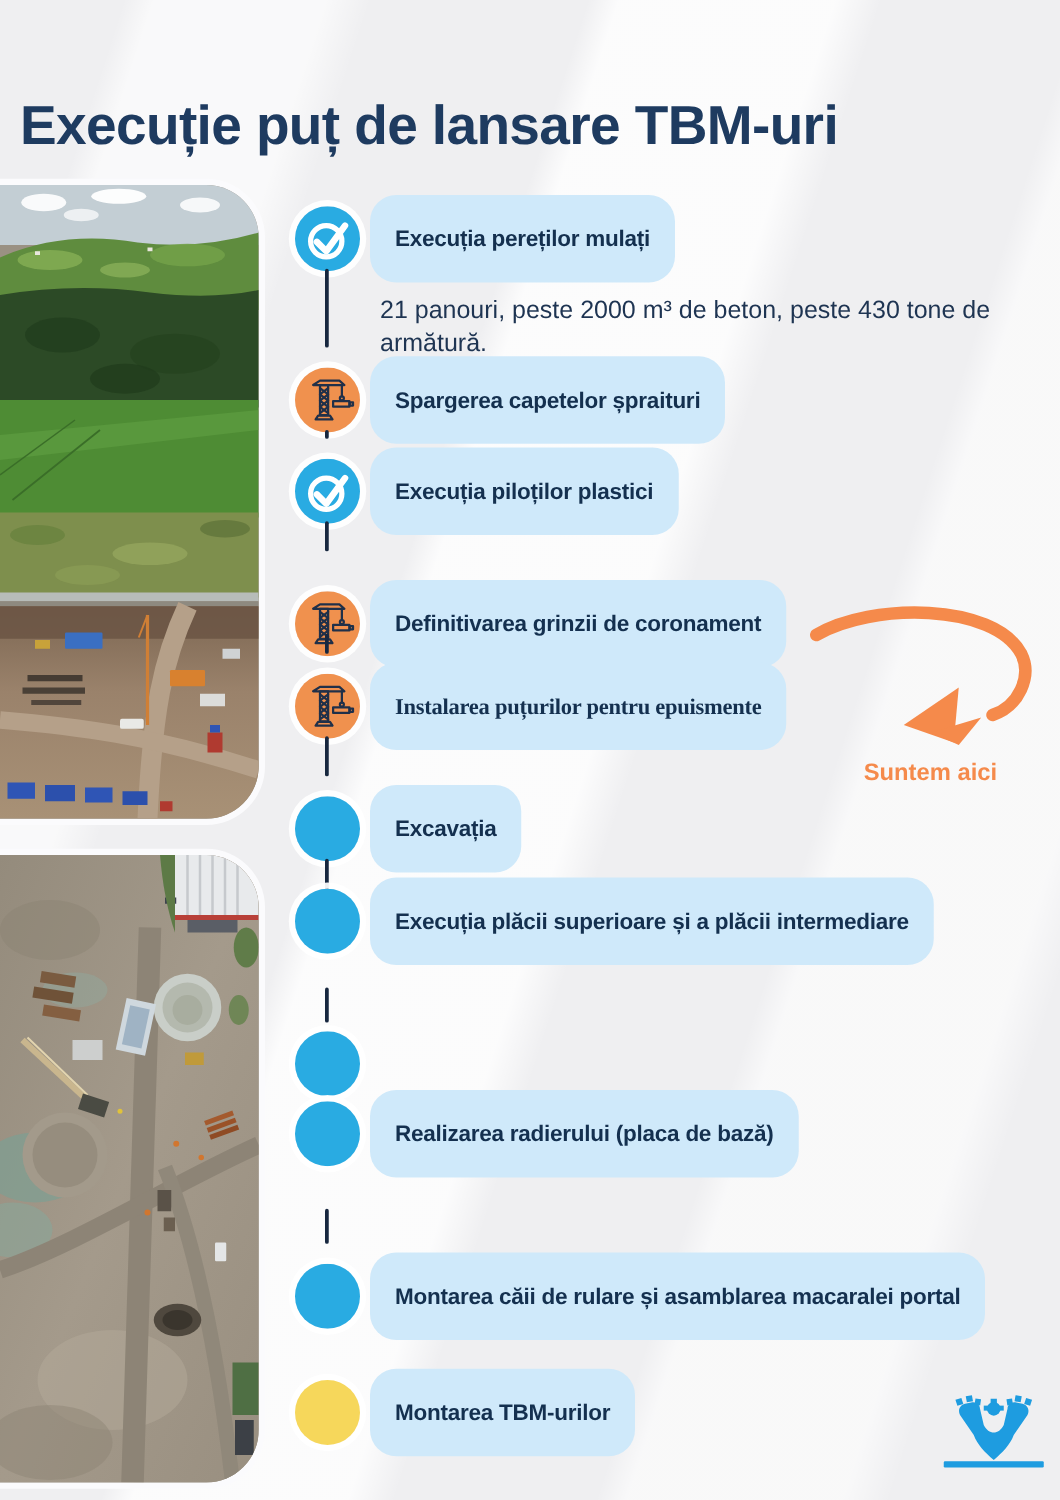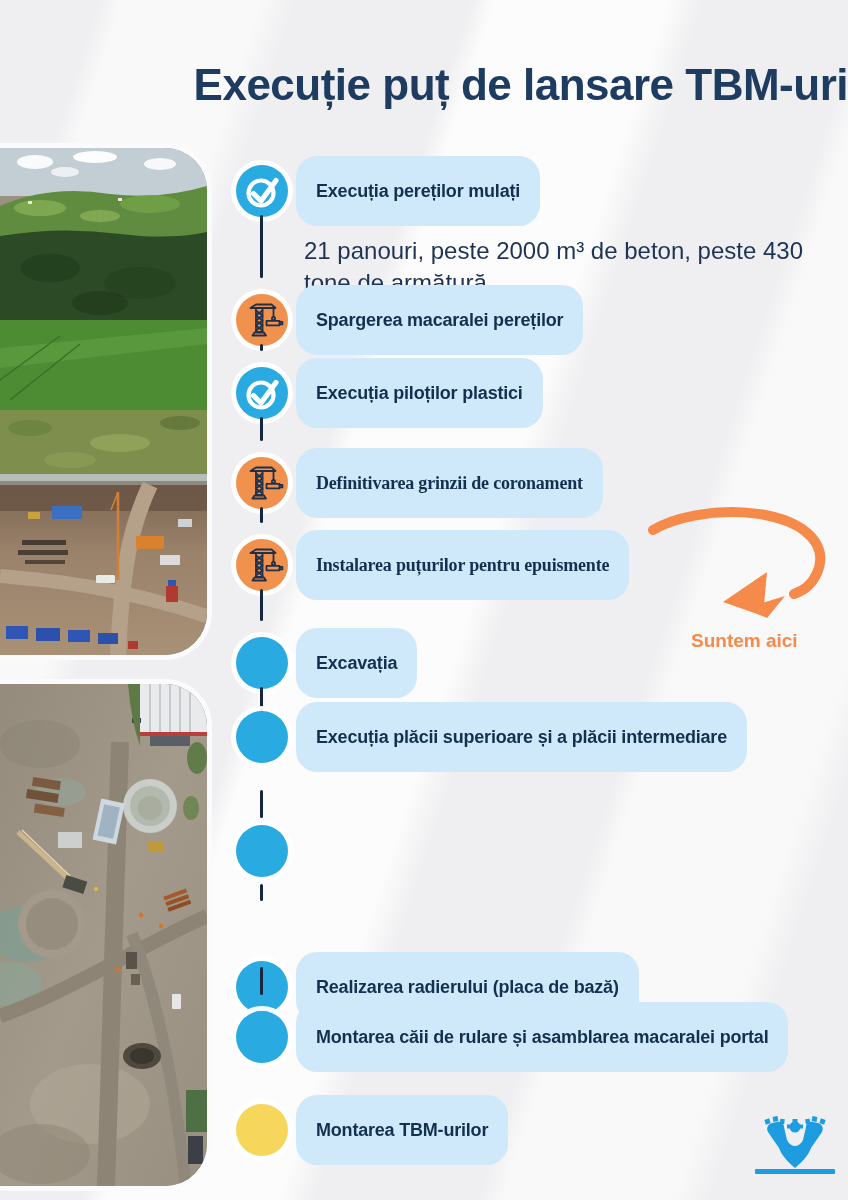--- a/index.html
+++ b/index.html
@@ -6,41 +6,41 @@
   body{width:848px;height:1200px;font-family:"Liberation Sans",sans-serif;}
   .page{
     position:relative;width:848px;height:1200px;overflow:hidden;
     background:
       linear-gradient(108deg, rgba(255,255,255,0) 38%, rgba(255,255,255,.8) 40%, rgba(255,255,255,.8) 54%, rgba(255,255,255,0) 57%),
       linear-gradient(108deg, rgba(255,255,255,0) 8%, rgba(255,255,255,.65) 10%, rgba(255,255,255,.65) 21%, rgba(255,255,255,0) 24%),
       linear-gradient(108deg, rgba(255,255,255,0) 70%, rgba(255,255,255,.6) 72%, rgba(255,255,255,.6) 86%, rgba(255,255,255,0) 89%),
       #efeff1;
   }
   .title{
-    position:absolute;top:60px;left:0;right:0;margin:0;text-align:right;
+    position:absolute;top:60px;left:0;right:0;margin:16px;text-align:left;
     font-size:44px;font-weight:800;color:#1e3b60;letter-spacing:-.5px;
   }
   .photo{
     position:absolute;left:0;width:207px;border-radius:0 42px 42px 0;overflow:hidden;
     box-shadow:0 0 0 5px #fbfbfd;background:#9a9183;
   }
   .photo svg{display:block;width:100%;height:100%;}
   .photo-top{top:148px;height:507px;}
   .photo-bottom{top:684px;height:502px;}
   .timeline{position:absolute;inset:0;}
   .t-row{position:absolute;left:236px;}
   .t-main{display:flex;align-items:center;}
   .t-icon{width:52px;height:52px;border-radius:50%;flex:none;box-shadow:0 0 0 5px rgba(255,255,255,.93);}
   .t-icon svg{display:block;width:52px;height:52px;}
   .t-pill{margin-left:8px;background:#cfe9fa;border-radius:21px;height:40px;display:flex;align-items:center;padding:15px 20px;}
   .t-label{font-size:18px;font-weight:700;color:#14304f;letter-spacing:-.2px;white-space:nowrap;}
-  .t-detail{margin-left:68px;margin-top:9px;font-size:24px;color:#1e3452;line-height:1.35;}
+  .t-detail{margin-left:68px;margin-top:9px;font-size:20px;color:#1e3452;line-height:1.35;}
   .t-detail.wide{width:512px;}
   .t-connector{position:absolute;left:260px;width:2.5px;background:#17273f;border-radius:2px;}
-  .annotation{position:absolute;left:645px;top:500px;width:200px;height:160px;}
+  .annotation{position:absolute;left:645px;top:478px;width:200px;height:160px;}
   .arrow-svg{display:block;width:192px;height:124px;}
   .annotation-label{position:absolute;left:46px;top:130px;font-size:19px;font-weight:700;color:#f58a4b;white-space:nowrap;}
   .logo{position:absolute;left:752px;top:1116px;width:86px;height:62px;}
   .logo svg{display:block;width:86px;height:62px;}
 </style>
 </head>
 <body>
 
 <div class="page">
 
@@ -203,42 +203,42 @@
                 <path d="M18.5 38.5h9.5l2 3h-13.5z"></path>
                 <path d="M20 10.5h15.5l4 3.5h-25z"></path>
                 <path d="M37.5 14v9"></path>
                 <circle cx="37.5" cy="24.6" r="1.6"></circle>
                 <rect x="30.5" y="26.8" width="13" height="4.5"></rect>
                 <rect x="43.8" y="27.8" width="2.6" height="2.6"></rect>
               </g>
             </svg>
           </div>
       <div class="t-pill">
-        <span class="t-label">Spargerea macaralei pereților</span>
+        <span class="t-label">Spargerea capetelor șpraituri</span>
       </div>
     </div>
 
   </div>
 <div class="t-connector" style="top: 344px; height: 7px;"></div>
   <div class="t-row" style="top: 358px; text-align: center;">
     <div class="t-main">
       <div class="t-icon">
             <svg viewBox="0 0 52 52">
               <circle cx="26" cy="26" r="26" fill="#29abe2"></circle>
               <circle cx="25" cy="28" r="12.5" fill="none" stroke="#fff" stroke-width="4.2"></circle>
               <path d="M17.5 28.5l7.5 7.5L40 15.5" fill="none" stroke="#fff" stroke-width="5.2" stroke-linecap="round" stroke-linejoin="round"></path>
             </svg>
           </div>
       <div class="t-pill">
         <span class="t-label">Execuția piloților plastici</span>
       </div>
     </div>
   </div>
 <div class="t-connector" style="top: 417px; height: 24px;"></div>
-  <div class="t-row" style="top: 448px; font-family: Liberation Serif, serif;">
+  <div class="t-row" style="top: 464px;">
     <div class="t-main">
       <div class="t-icon">
             <svg viewBox="0 0 52 52">
               <circle cx="26" cy="26" r="26" fill="#f0914e"></circle>
               <g stroke="#203049" stroke-width="1.8" fill="none" stroke-linecap="round" stroke-linejoin="round">
                 <rect x="20" y="14" width="6.5" height="24"></rect>
                 <path d="M20 16.5l6.5 5-6.5 5 6.5 5-6.5 5"></path>
                 <path d="M26.5 16.5l-6.5 5 6.5 5-6.5 5 6.5 5"></path>
                 <path d="M18.5 38.5h9.5l2 3h-13.5z"></path>
                 <path d="M20 10.5h15.5l4 3.5h-25z"></path>
@@ -313,21 +313,21 @@
     <div class="t-main">
       <div class="t-icon">
             <svg viewBox="0 0 52 52">
               <circle cx="26" cy="26" r="26" fill="#29abe2"></circle>
             </svg>
           </div>
     </div>
 
   </div>
 <div class="t-connector" style="top: 884px; height: 17px;"></div>
-  <div class="t-row" style="top: 952px; text-align: center;">
+  <div class="t-row" style="top: 872px; text-align: center;">
     <div class="t-main">
       <div class="t-icon">
             <svg viewBox="0 0 52 52">
               <circle cx="26" cy="26" r="26" fill="#29abe2"></circle>
             </svg>
           </div>
       <div class="t-pill">
         <span class="t-label">Realizarea radierului (placa de bază)</span>
       </div>
     </div>

